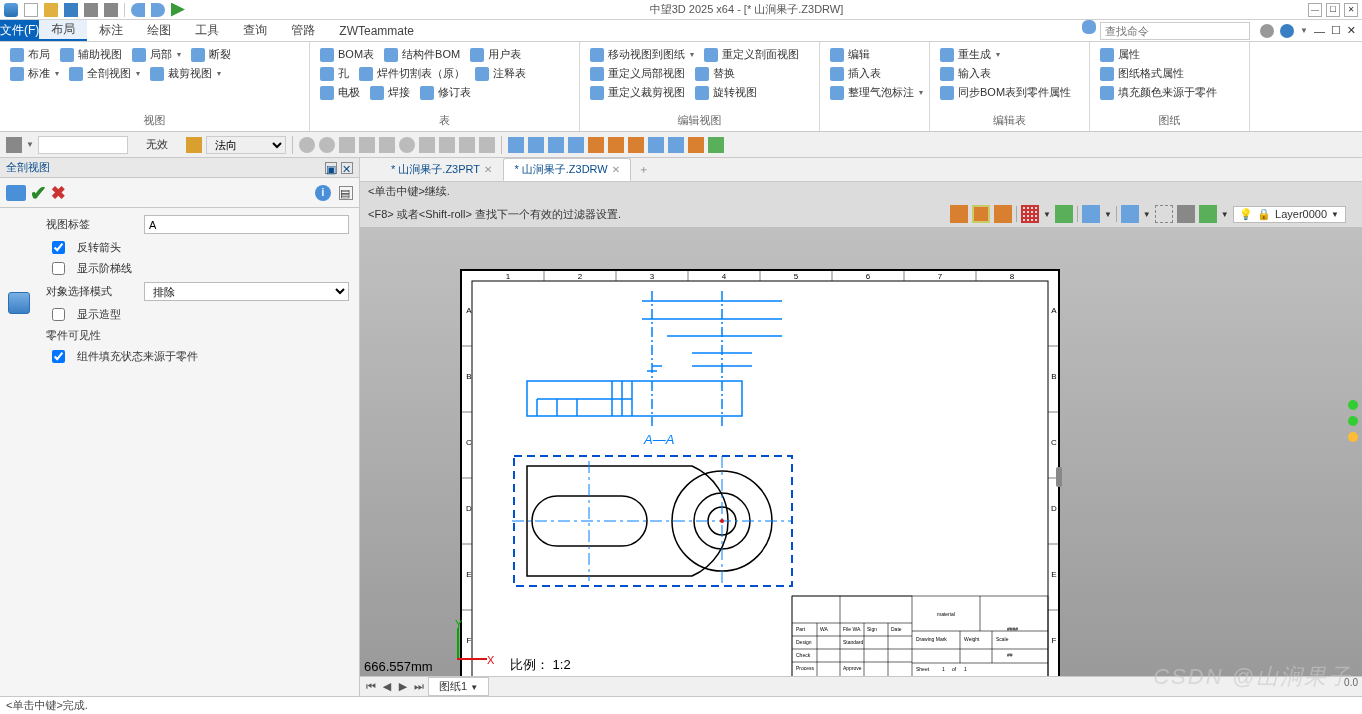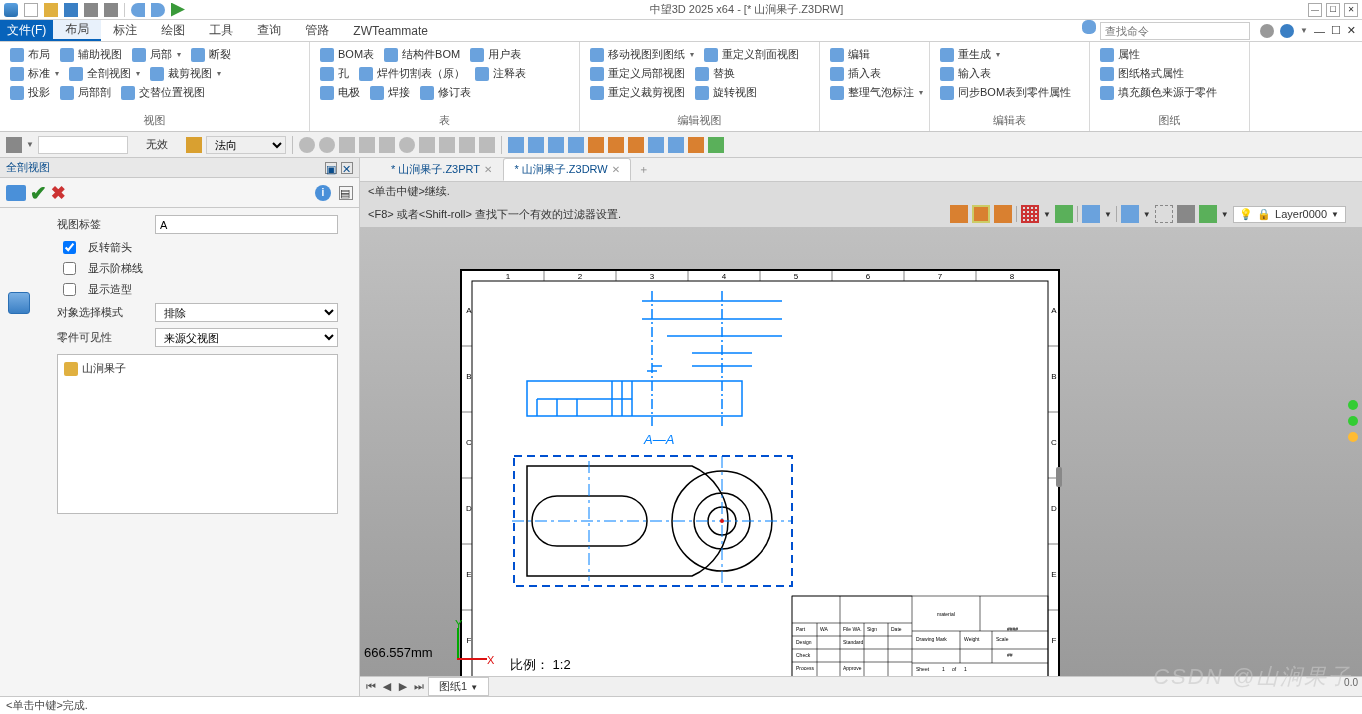--- a/index.html
+++ b/index.html
@@ -4,21 +4,21 @@
 <style>
 * { box-sizing: border-box; margin: 0; padding: 0; font-family: "Microsoft YaHei", Arial, sans-serif; }
 body { background: #f0f0f0; font-size: 11px; color: #333; width: 1362px; height: 714px; overflow: hidden; position: relative; }
 .titlebar { height: 20px; background: #fff; border-bottom: 1px solid #d0d0d0; display: flex; align-items: center; padding: 0 4px; }
 .titlebar .icons { display: flex; gap: 6px; align-items: center; }
 .titlebar .icons span { width: 14px; height: 14px; display: inline-block; }
 .titlebar .title { flex: 1; text-align: center; color: #555; font-size: 11px; }
 .titlebar .win-controls { display: flex; gap: 4px; }
 .titlebar .win-controls span { width: 14px; height: 14px; border: 1px solid #aaa; display: flex; align-items: center; justify-content: center; font-size: 8px; }
 .menubar { height: 22px; background: #fff; display: flex; align-items: stretch; border-bottom: 1px solid #d0d0d0; }
-.menubar .file-btn { background: #0763bb; color: #fff; padding: 0 7px; display: flex; align-items: center; font-size: 12px; }
+.menubar .file-btn { background: #0763bb; color: #fff; padding: 0 0; display: flex; align-items: center; font-size: 12px; }
 .menubar .tab { padding: 0 12px; display: flex; align-items: center; color: #444; font-size: 12px; cursor: pointer; }
 .menubar .tab.active { background: #e8f1fb; border-bottom: 2px solid #0763bb; }
 .menubar .spacer { flex: 1; }
 .menubar .search { width: 150px; height: 18px; border: 1px solid #ccc; margin: 2px 4px; padding: 0 2px 0 4px; font-size: 11px; position: relative; }
 .menubar .right-icons { display: flex; gap: 6px; align-items: center; padding: 0 6px; }
 .ic { width: 14px; height: 14px; display: inline-block; background: #6aa2dd; border-radius: 2px; }
 .ic.gear { background: #999; border-radius: 50%; }
 .ic.help { background: #3a7fc4; border-radius: 50%; }
 .ribbon { background: #fff; border-bottom: 1px solid #c8c8c8; display: flex; height: 90px; }
 .ribbon .group { border-right: 1px solid #d8d8d8; padding: 2px 6px; display: flex; flex-direction: column; }
@@ -32,21 +32,21 @@
 .toolbar2 select, .toolbar2 input { border: 1px solid #ccc; height: 18px; font-size: 11px; padding: 0 4px; }
 .tic { width: 16px; height: 16px; display: inline-block; cursor: pointer; }
 .content { display: flex; height: calc(714px - 20px - 22px - 90px - 26px - 18px); }
 .left-panel { width: 360px; background: #f5f5f5; border-right: 1px solid #c8c8c8; display: flex; flex-direction: column; }
 .panel-title { height: 20px; background: #e8e8e8; border-bottom: 1px solid #c8c8c8; display: flex; align-items: center; padding: 0 6px; font-size: 11px; color: #0a4d8c; }
 .panel-title .pc { margin-left: auto; display: flex; gap: 4px; }
 .panel-tools { height: 30px; display: flex; align-items: center; gap: 4px; padding: 0 6px; border-bottom: 1px solid #c8c8c8; }
 .panel-tools .ok { color: #2a8a2a; font-size: 20px; font-weight: bold; }
 .panel-tools .cancel { color: #c33; font-size: 18px; font-weight: bold; }
 .panel-tools .info { margin-left: auto; width: 16px; height: 16px; background: #4a90d9; border-radius: 50%; color: #fff; text-align: center; font-size: 10px; line-height: 16px; font-weight: bold; }
-.panel-body { flex: 1; overflow: auto; padding: 4px 11px; }
+.panel-body { flex: 1; overflow: auto; padding: 4px 0; }
 .side-icons { width: 34px; position: absolute; left: 2px; top: 292px; display: flex; flex-direction: column; gap: 6px; align-items: center; }
 .side-icons span { width: 22px; height: 22px; background: linear-gradient(#7ab0e4,#3a7fc4); border: 1px solid #2a6fb4; border-radius: 3px; }
 .form-row { display: flex; align-items: center; padding: 3px 10px 3px 46px; gap: 8px; }
 .form-row label { width: 90px; font-size: 11px; color: #333; }
 .form-row input[type=text], .form-row select { flex: 1; border: 1px solid #bbb; height: 19px; font-size: 11px; padding: 0 4px; background: #fff; }
 .form-row.chk { padding-left: 52px; }
 .form-row.chk input { margin-right: 4px; }
 .section-hdr { padding: 4px 10px; font-weight: bold; font-size: 11px; border-top: 1px solid #d0d0d0; border-bottom: 1px solid #d0d0d0; background: #f0f0f0; display: flex; align-items: center; gap: 4px; }
 .section-hdr::before { content: "▼"; font-size: 8px; color: #555; }
 .tree-box { margin: 4px 10px 4px 46px; border: 1px solid #bbb; background: #fff; height: 160px; padding: 4px; }
@@ -157,34 +157,20 @@
             <span class="ic"></span>
             <span>全剖视图</span>
             <span class="dd">▾</span>
           </div>
         <div class="btn">
             <span class="ic"></span>
             <span>裁剪视图</span>
             <span class="dd">▾</span>
           </div>
       </div>
-      <div class="row">
-        <div class="btn">
-            <span class="ic"></span>
-            <span>投影</span>
-          </div>
-        <div class="btn">
-            <span class="ic"></span>
-            <span>局部剖</span>
-          </div>
-        <div class="btn">
-            <span class="ic"></span>
-            <span>交替位置视图</span>
-          </div>
-      </div>
     </div>
     <div class="group-label">视图</div>
   </div>
   <div class="group" style="width:270px">
     <div class="rows">
       <div class="row">
         <div class="btn">
             <span class="ic"></span>
             <span>BOM表</span>
           </div>
@@ -394,37 +380,34 @@
         <input type="text" value="A" style="">
       </div>
       <div class="form-row chk">
         <input type="checkbox" checked="" style="">
         <span>反转箭头</span>
       </div>
       <div class="form-row chk">
         <input type="checkbox" style="">
         <span>显示阶梯线</span>
       </div>
+      <div class="form-row">
+        <label>对象选择模式</label>
+        <select><option>排除</option></select>
+      </div>
       <div class="form-row chk">
         <input type="checkbox" style="">
         <span>显示造型</span>
       </div>
       <div class="form-row">
-        <label>对象选择模式</label>
-        <select><option>排除</option></select>
-      </div>
-      <div class="form-row">
         <label>零件可见性</label>
-        <select><option>来源父视图</option></select>
-      </div>
-      <div class="tree-box">
-        <div class="tree-item">
-          <span class="ti"></span>
-          <span>山涧果子</span>
-        </div>
+      </div>
+      <div class="form-row chk">
+        <input type="checkbox" checked="" style="">
+        <span>组件填充状态来源于零件</span>
       </div>
     </div>
   </div>
 
   <div class="main-area">
     <div class="doc-tabs">
       <div class="doc-tab">
           <span>* 山涧果子.Z3PRT</span>
           <span class="x">✕</span>
         </div>
@@ -612,21 +595,21 @@
             <text x="454" y="400">Sheet</text>
               <text x="480" y="400">1</text>
               <text x="490" y="400">of</text>
               <text x="502" y="400">1</text>
             <text x="545" y="360">####</text>
             <text x="545" y="386">##</text>
           </g>
         </svg>
       </div>
 
-      <div class="coord-label" style="left:4px;bottom:16px">666.557mm</div>
+      <div class="coord-label" style="left:4px;bottom:2px">666.557mm</div>
       <div class="scale-label" style="left:150px;bottom:2px">
         <span>比例：   1:2</span>
       </div>
 
       <div class="origin">
         <div class="yaxis"></div>
           <div class="xaxis"></div>
         <span style="position:absolute;left:30px;top:-4px;color:#d11;font-size:11px">X</span>
         <span style="position:absolute;left:-2px;top:-40px;color:#0a0;font-size:11px">Y</span>
       </div>

